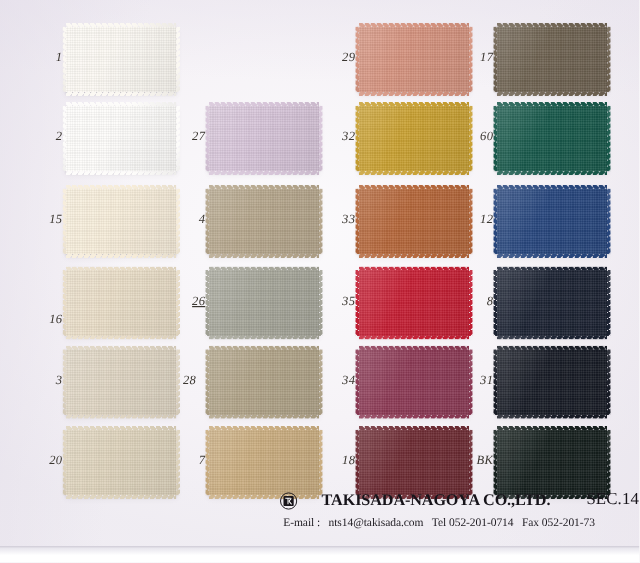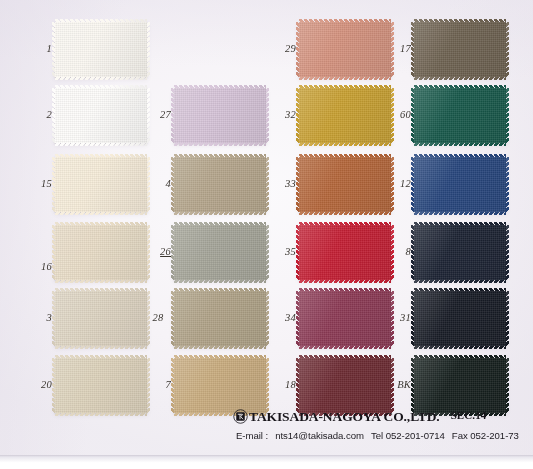--- a/index.html
+++ b/index.html
@@ -137,47 +137,47 @@
     position: absolute;
     right: 0px;
     bottom: 14px;
     width: 300px;
     height: 46px;
   }
   #footer-line1 {
     position: absolute;
     left: 0; top: 0;
     display: flex;
-    align-items: flex-start;
-    gap: 1px;
+    align-items: center;
+    gap: 20px;
     white-space: nowrap;
   }
   #logo-mark {
     width: 15px; height: 15px;
     flex: 0 0 auto;
   }
   #company-name {
     font-family: "Liberation Serif", serif;
     font-weight: bold;
     font-size: 13.5px;
     color: #17141a;
     letter-spacing: -0.1px;
   }
   #sec-code {
     font-family: "Liberation Serif", serif;
-    font-weight: bold;
-    font-size: 11px;
+    font-weight: normal;
+    font-size: 14px;
     color: #17141a;
     margin-left: 10px;
     letter-spacing: 0.1px;
   }
   #footer-line2 {
     position: absolute;
     left: 3px; top: 21px;
-    font-family: Liberation Sans, sans-serif;
+    font-family: Liberation Serif, serif;
     font-size: 9.6px;
     color: #1d1a20;
     white-space: nowrap;
     letter-spacing: -0.05px;
   }
   #footer-line2 .seg { margin-right: 7px; }
 </style>
 </head>
 <body>
 

